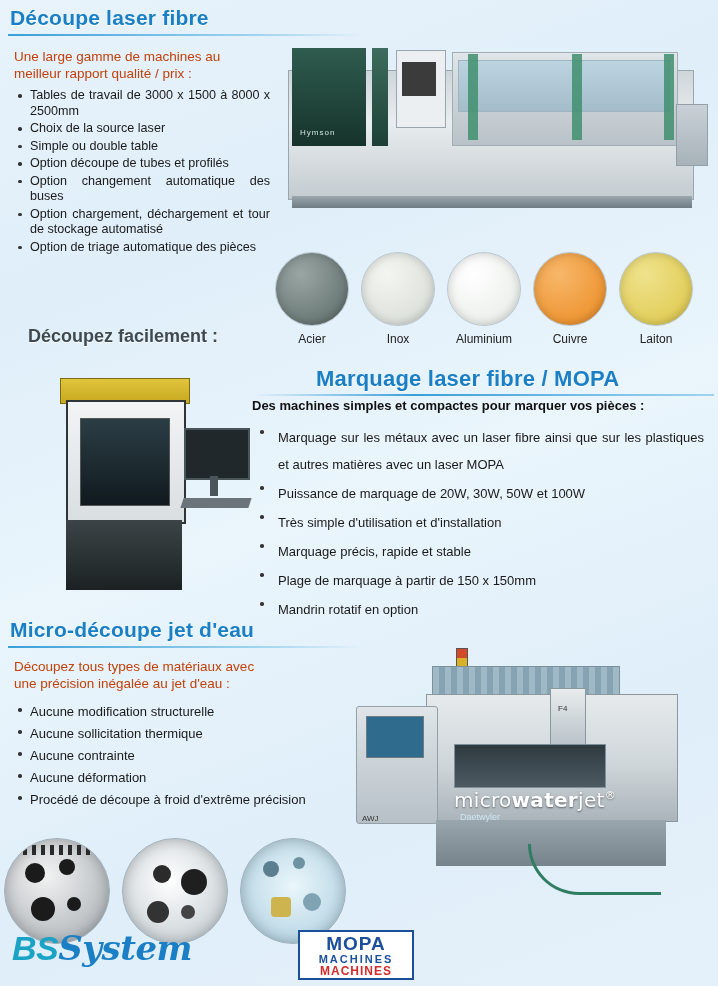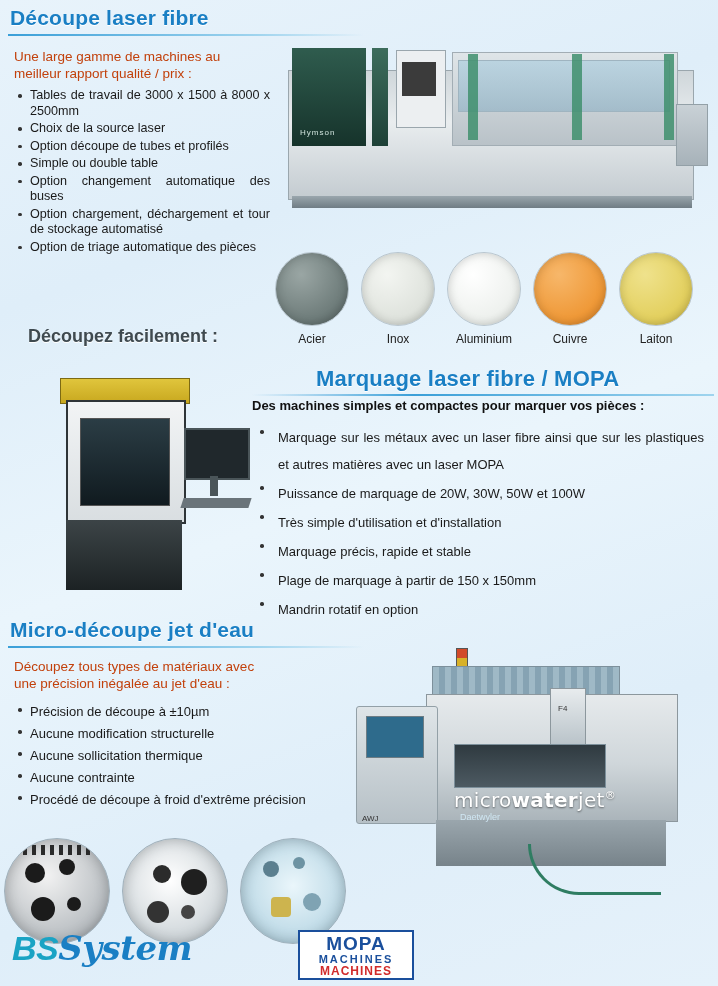--- a/index.html
+++ b/index.html
@@ -446,22 +446,22 @@
   <div style="position:absolute;left:10px;top:6px;">
     <div class="sec-title">Découpe laser fibre</div>
   </div>
   <div class="rule" style="position:absolute;left:8px;top:34px;width:356px;"></div>
 
   <div style="position:absolute;left:14px;top:48px;width:250px;" class="lead">Une large gamme de machines au meilleur rapport qualité / prix :</div>
 
   <ul class="bullets" style="position:absolute;left:14px;top:88px;width:256px;">
     <li>Tables de travail de 3000 x 1500 à 8000 x 2500mm</li>
     <li>Choix de la source laser</li>
+    <li>Simple ou double table</li>
     <li>Option découpe de tubes et profilés</li>
-    <li>Simple ou double table</li>
     <li>Option changement automatique des buses</li>
     <li>Option chargement, déchargement et tour de stockage automatisé</li>
     <li>Option de triage automatique des pièces</li>
   </ul>
 
   <div class="machine1">
     <div class="m1-body"></div>
     <div class="m1-green"></div>
     <div class="m1-logo">Hymson</div>
     <div class="m1-green2"></div>
@@ -528,24 +528,24 @@
   </div>
 
   <div style="position:absolute;left:10px;top:618px;">
     <div class="sec-title">Micro-découpe jet d'eau</div>
   </div>
   <div class="rule" style="position:absolute;left:8px;top:646px;width:356px;"></div>
 
   <div class="lead" style="position:absolute;left:14px;top:658px;width:266px;">Découpez tous types de matériaux avec une précision inégalée au jet d'eau :</div>
 
   <ul class="bullets" style="position:absolute;left:14px;top:702px;width:336px;">
-    <li style="font-size:13px;line-height:20px;">Précision de découpe à ±10µm</li>
     <li style="font-size:13px;line-height:20px;">Aucune modification structurelle</li>
     <li style="font-size:13px;line-height:20px;">Aucune sollicitation thermique</li>
     <li style="font-size:13px;line-height:20px;">Aucune contrainte</li>
+    <li style="font-size:13px;line-height:20px;">Aucune déformation</li>
     <li style="font-size:13px;line-height:20px;">Procédé de découpe à froid d'extrême précision</li>
   </ul>
 
   <div class="machine3">
     <div class="m3-lamp"></div>
     <div class="m3-top"></div>
     <div class="m3-body"></div>
     <div class="m3-head"></div>
     <div style="position:absolute;left:222px;top:56px;font-size:8px;color:#333;">F4</div>
     <div class="m3-tank"></div>

